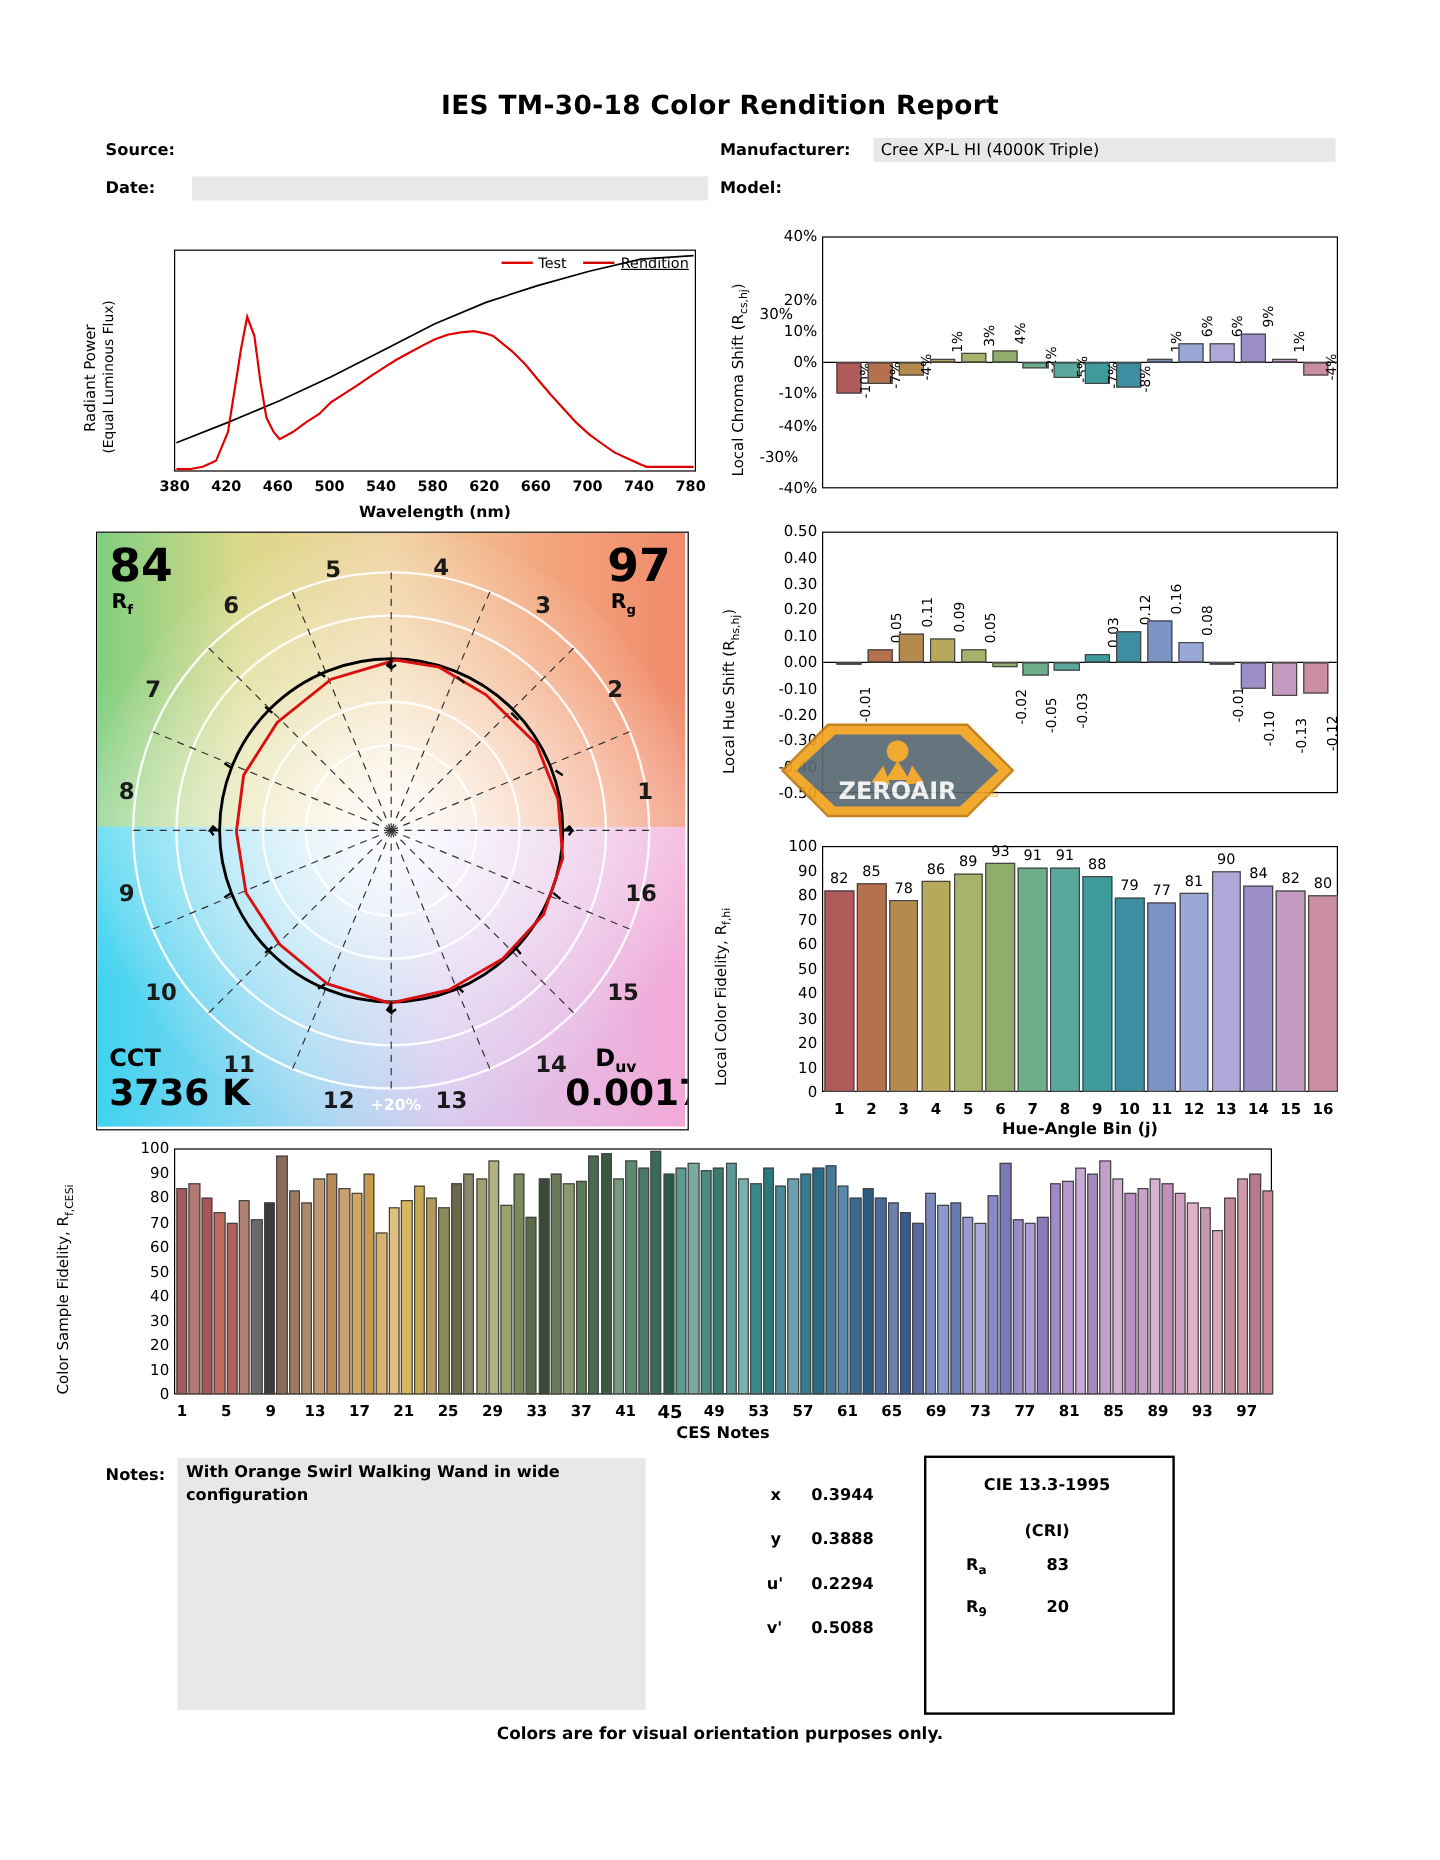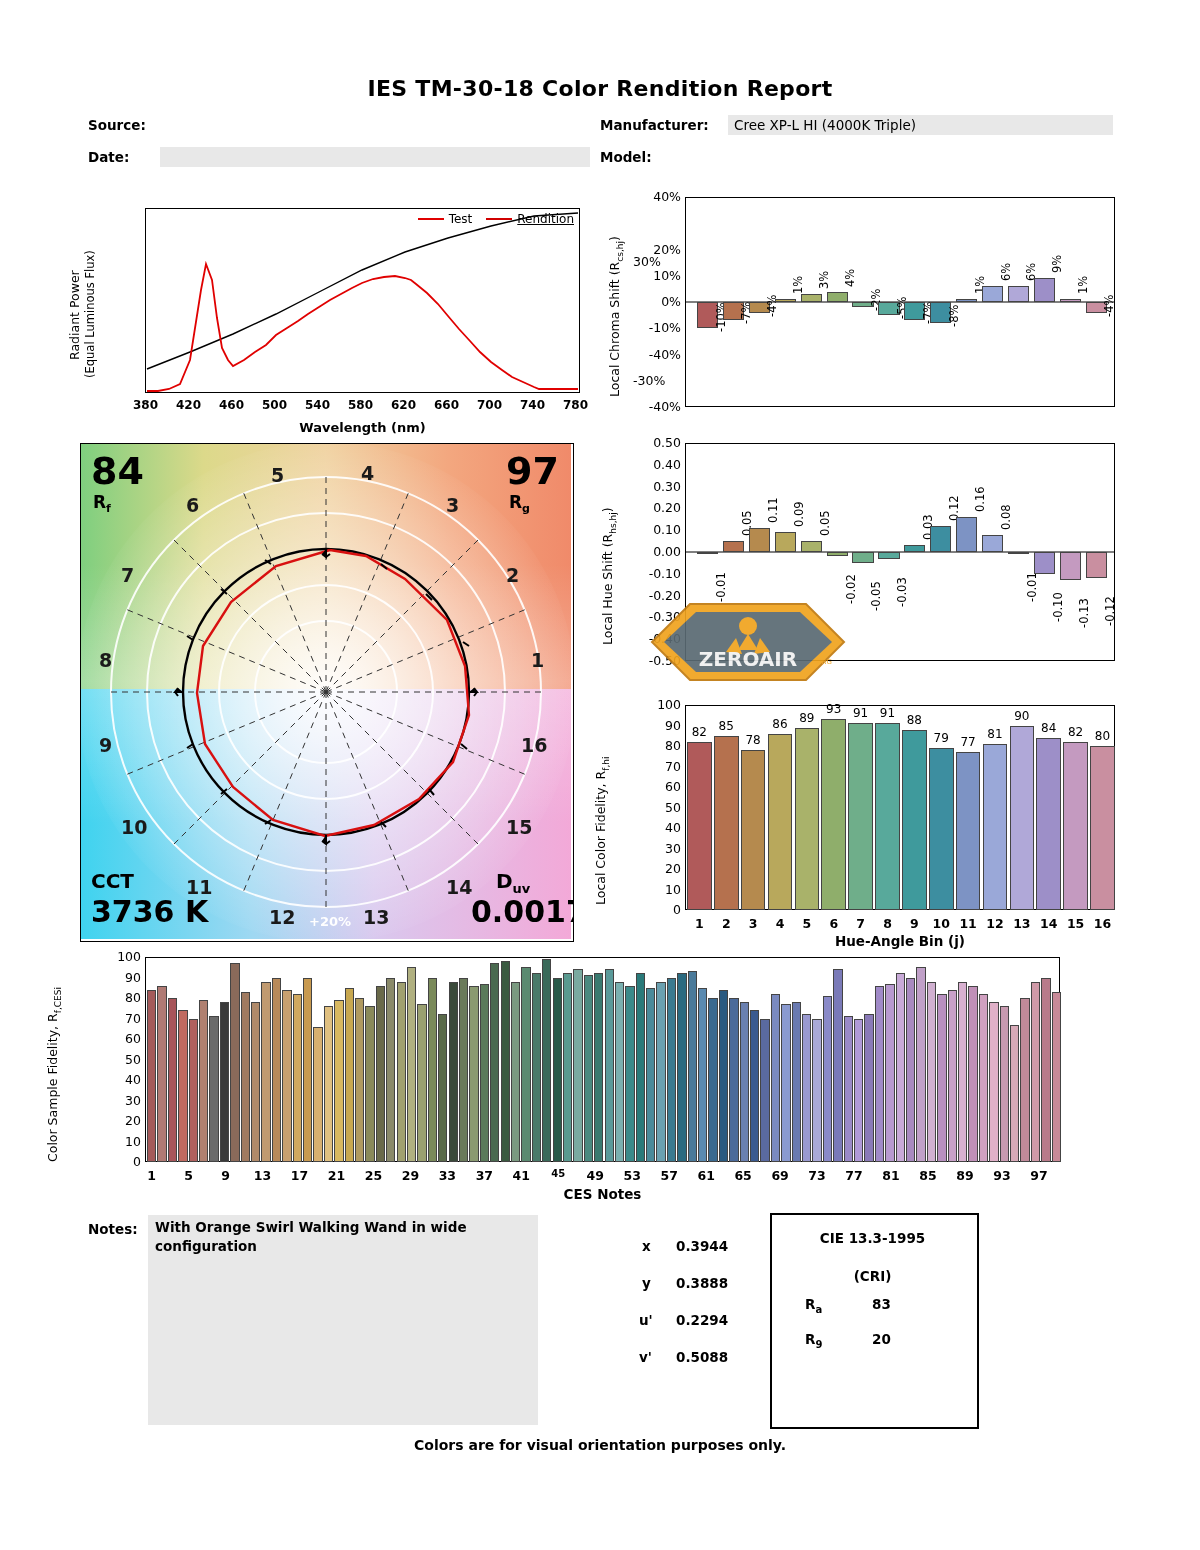--- a/index.html
+++ b/index.html
@@ -385,21 +385,21 @@
         <div class="barlabel-h" style="left:27.590909090909093px;top:211px;width:32px;font-size:12.5px;font-weight:bold;">5</div>
         <div class="barlabel-h" style="left:64.56060606060606px;top:211px;width:32px;font-size:12.5px;font-weight:bold;">9</div>
         <div class="barlabel-h" style="left:101.53030303030303px;top:211px;width:32px;font-size:12.5px;font-weight:bold;">13</div>
         <div class="barlabel-h" style="left:138.5px;top:211px;width:32px;font-size:12.5px;font-weight:bold;">17</div>
         <div class="barlabel-h" style="left:175.46969696969697px;top:211px;width:32px;font-size:12.5px;font-weight:bold;">21</div>
         <div class="barlabel-h" style="left:212.43939393939394px;top:211px;width:32px;font-size:12.5px;font-weight:bold;">25</div>
         <div class="barlabel-h" style="left:249.40909090909088px;top:211px;width:32px;font-size:12.5px;font-weight:bold;">29</div>
         <div class="barlabel-h" style="left:286.3787878787879px;top:211px;width:32px;font-size:12.5px;font-weight:bold;">33</div>
         <div class="barlabel-h" style="left:323.3484848484849px;top:211px;width:32px;font-size:12.5px;font-weight:bold;">37</div>
         <div class="barlabel-h" style="left:360.3181818181818px;top:211px;width:32px;font-size:12.5px;font-weight:bold;">41</div>
-        <div class="barlabel-h" style="left:397.28787878787875px;top:211px;width:32px;font-size:10px;font-weight:bold;">45</div>
+        <div class="barlabel-h" style="left:397.28787878787875px;top:211px;width:32px;font-size:15px;font-weight:bold;">45</div>
         <div class="barlabel-h" style="left:434.25757575757575px;top:211px;width:32px;font-size:12.5px;font-weight:bold;">49</div>
         <div class="barlabel-h" style="left:471.22727272727275px;top:211px;width:32px;font-size:12.5px;font-weight:bold;">53</div>
         <div class="barlabel-h" style="left:508.19696969696963px;top:211px;width:32px;font-size:12.5px;font-weight:bold;">57</div>
         <div class="barlabel-h" style="left:545.1666666666666px;top:211px;width:32px;font-size:12.5px;font-weight:bold;">61</div>
         <div class="barlabel-h" style="left:582.1363636363636px;top:211px;width:32px;font-size:12.5px;font-weight:bold;">65</div>
         <div class="barlabel-h" style="left:619.1060606060606px;top:211px;width:32px;font-size:12.5px;font-weight:bold;">69</div>
         <div class="barlabel-h" style="left:656.0757575757576px;top:211px;width:32px;font-size:12.5px;font-weight:bold;">73</div>
         <div class="barlabel-h" style="left:693.0454545454545px;top:211px;width:32px;font-size:12.5px;font-weight:bold;">77</div>
         <div class="barlabel-h" style="left:730.0151515151515px;top:211px;width:32px;font-size:12.5px;font-weight:bold;">81</div>
         <div class="barlabel-h" style="left:766.9848484848485px;top:211px;width:32px;font-size:12.5px;font-weight:bold;">85</div>

